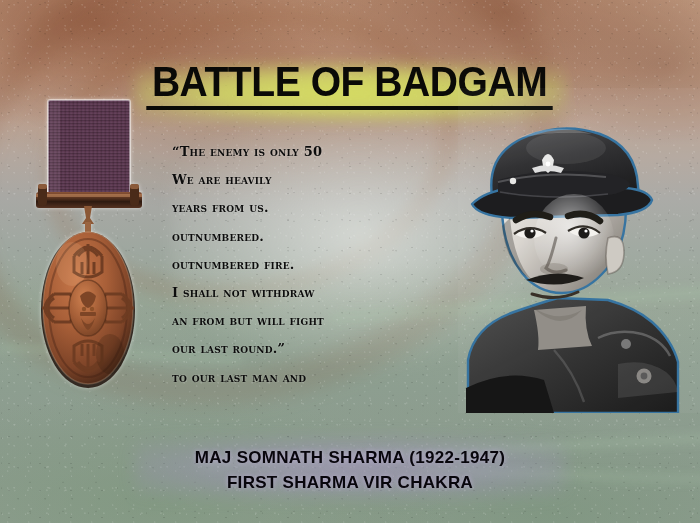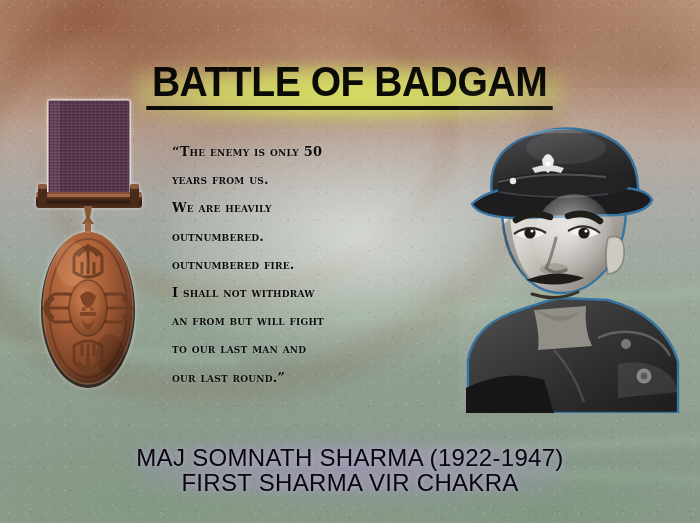--- a/index.html
+++ b/index.html
@@ -188,22 +188,22 @@
     top: -6px;
     transform: translateX(-50%);
     width: 430px;
     height: 58px;
     background: radial-gradient(ellipse at 50% 50%, rgba(168,150,196,0.62) 0%, rgba(160,146,190,0.38) 50%, rgba(155,145,185,0) 100%);
     filter: blur(8px);
   }
   .caption-line {
     position: relative;
     font-family: "Liberation Sans", sans-serif;
-    font-weight: normal;
-    font-size: 24px;
+    font-weight: bold;
+    font-size: 17px;
     letter-spacing: 0.3px;
     color: #08060c;
     line-height: 25px;
     text-shadow: 0 0 5px rgba(190,175,215,0.85);
   }
 </style>
 </head>
 <body>
 
 <div id="poster">
@@ -423,28 +423,28 @@
           <path d="M8 300 q40 -20 78 -8 l10 33 l-88 0 Z" fill="#0d0d0d"></path>
         </g>
 
         <rect x="0" y="0" width="242" height="325" fill="rgba(255,255,255,0.04)"></rect>
       </g>
     </svg>
   </div>
 
   <div class="quote">
     <span class="ln">“The enemy is only 50</span>
+    <span class="ln">We are heavily</span>
     <span class="ln">years from us.</span>
-    <span class="ln">We are heavily</span>
     <span class="ln">outnumbered.</span>
     <span class="ln">outnumbered fire.</span>
     <span class="ln">I shall not withdraw</span>
     <span class="ln">an from but will fight</span>
+    <span class="ln">our last round.”</span>
     <span class="ln">to our last man and</span>
-    <span class="ln">our last round.”</span>
   </div>
 
   <div class="caption">
     <div class="caption-glow"></div>
     <div class="caption-line">MAJ SOMNATH SHARMA (1922-1947)</div>
     <div class="caption-line">FIRST SHARMA VIR CHAKRA</div>
   </div>
 
 </div>
 

